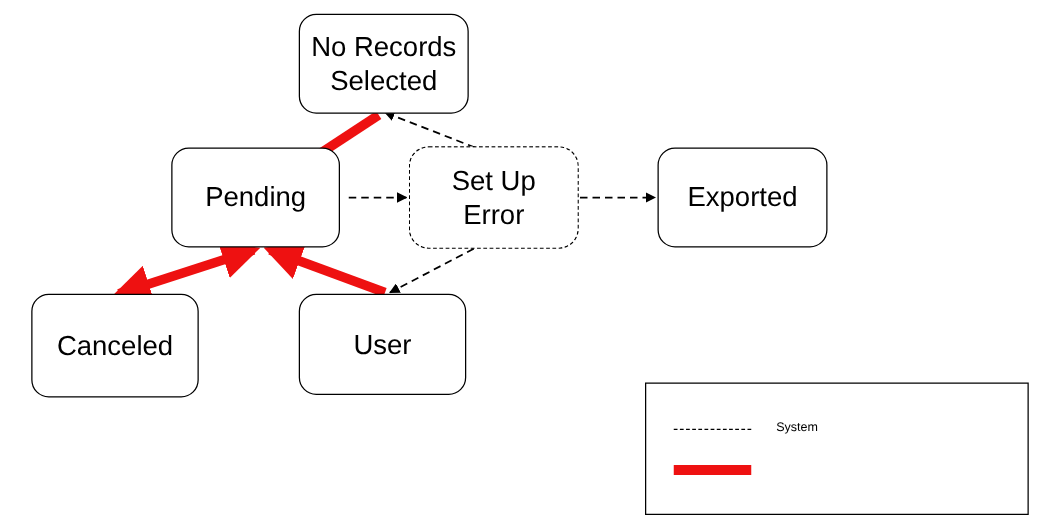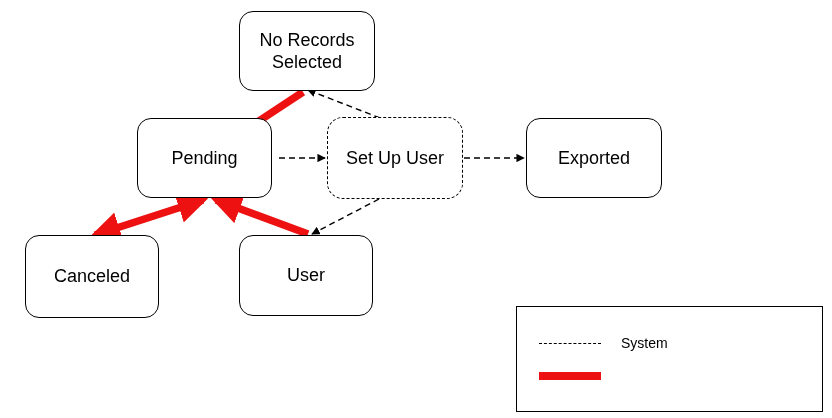--- a/index.html
+++ b/index.html
@@ -30,21 +30,21 @@
     position: absolute;
     box-sizing: border-box;
     display: flex;
     align-items: center;
     justify-content: center;
     text-align: center;
     background: #ffffff;
     border: 1.6px solid #000000;
     border-radius: 14px;
     color: #000000;
-    font-size: 18px;
+    font-size: 22px;
     line-height: 1.25;
     font-family: "Liberation Sans", sans-serif;
     z-index: 3;
   }
   .node.dashed {
     border-style: dashed;
     border-width: 1.4px;
     border-radius: 16px;
   }
   .node-label {
@@ -86,21 +86,21 @@
   }
   .swatch-solid i {
     border-top: 1.3px solid #000000;
   }
   .swatch-red i {
     height: 8px;
     top: 2px;
     background: #ee1111;
   }
   .legend-text {
-    font-size: 14px;
+    font-size: 10px;
     color: #000000;
     white-space: nowrap;
     font-family: "Liberation Sans", sans-serif;
   }
 </style>
 </head>
 <body>
 
 <div id="canvas">
 
@@ -135,21 +135,21 @@
   <div class="node" style="left:239px; top:11px; width:136px; height:80px;">
     <span class="node-label">No Records
 Selected</span>
   </div>
 
   <div class="node" style="left:137px; top:118px; width:135px; height:80px;">
     <span class="node-label">Pending</span>
   </div>
 
   <div class="node dashed" style="left:327px; top:117px; width:136px; height:82px;">
-    <span class="node-label">Set Up User</span>
+    <span class="node-label">Set Up Error</span>
   </div>
 
   <div class="node" style="left:526px; top:118px; width:136px; height:80px;">
     <span class="node-label">Exported</span>
   </div>
 
   <div class="node" style="left:25px; top:235px; width:134px; height:83px;">
     <span class="node-label">Canceled</span>
   </div>
 

